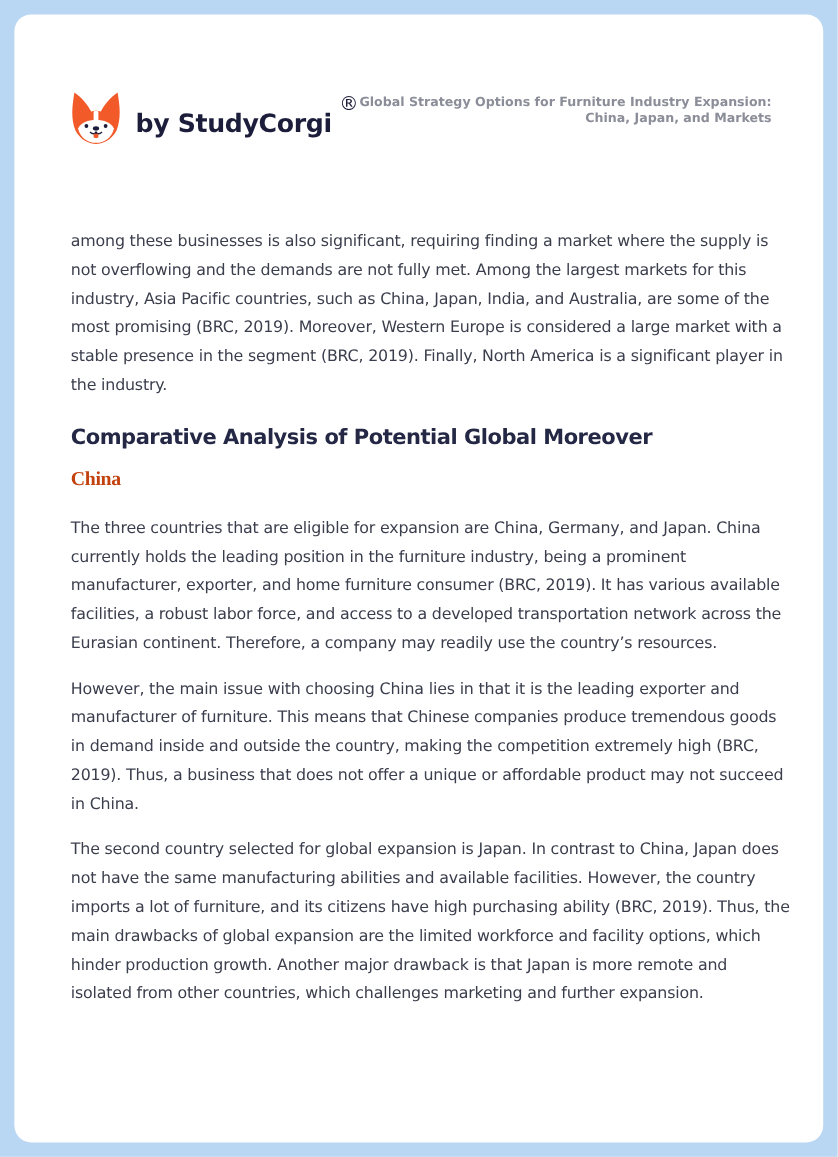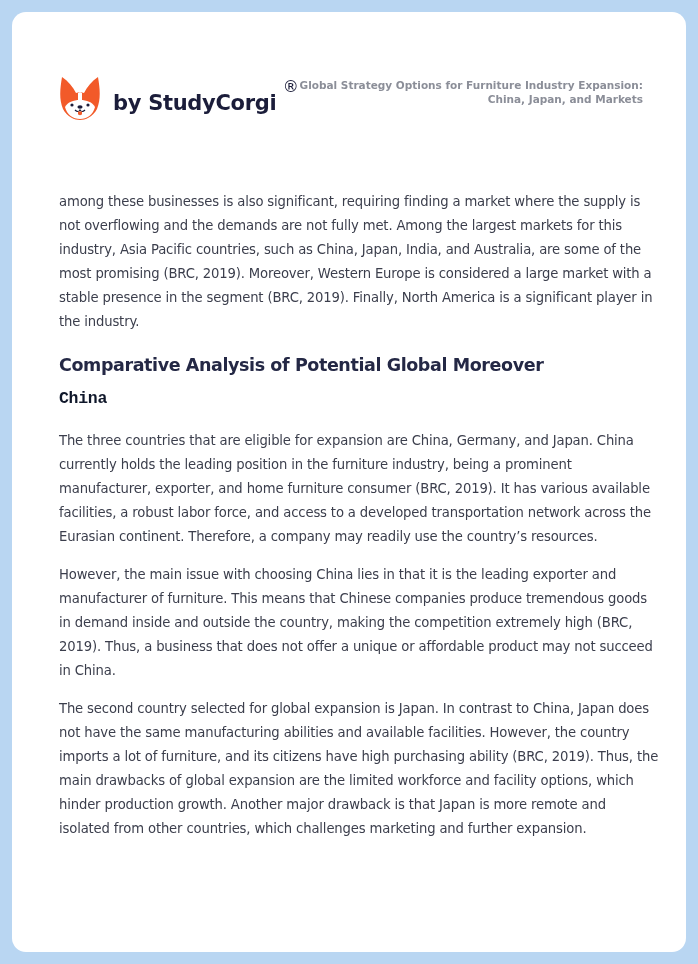--- a/index.html
+++ b/index.html
@@ -97,25 +97,25 @@
     .content h2 {
       font-family: "DejaVu Sans", sans-serif;
       font-weight: bold;
       font-size: 17.5px;
       line-height: 24px;
       color: #242845;
       margin: 0 0 10px 0;
       letter-spacing: -0.4px;
     }
     .content h3 {
-      font-family: Liberation Mono, monospace;
+      font-family: Liberation Serif, serif;
       font-weight: bold;
       font-size: 16.5px;
       line-height: 24px;
-      color: #0f172a;
+      color: #c2410c;
       margin: 0 0 18px 0;
       letter-spacing: -0.3px;
     }
     .content h3.after-p {
       margin-top: 4px;
     }
   </style>
 </head>
 <body>
 

